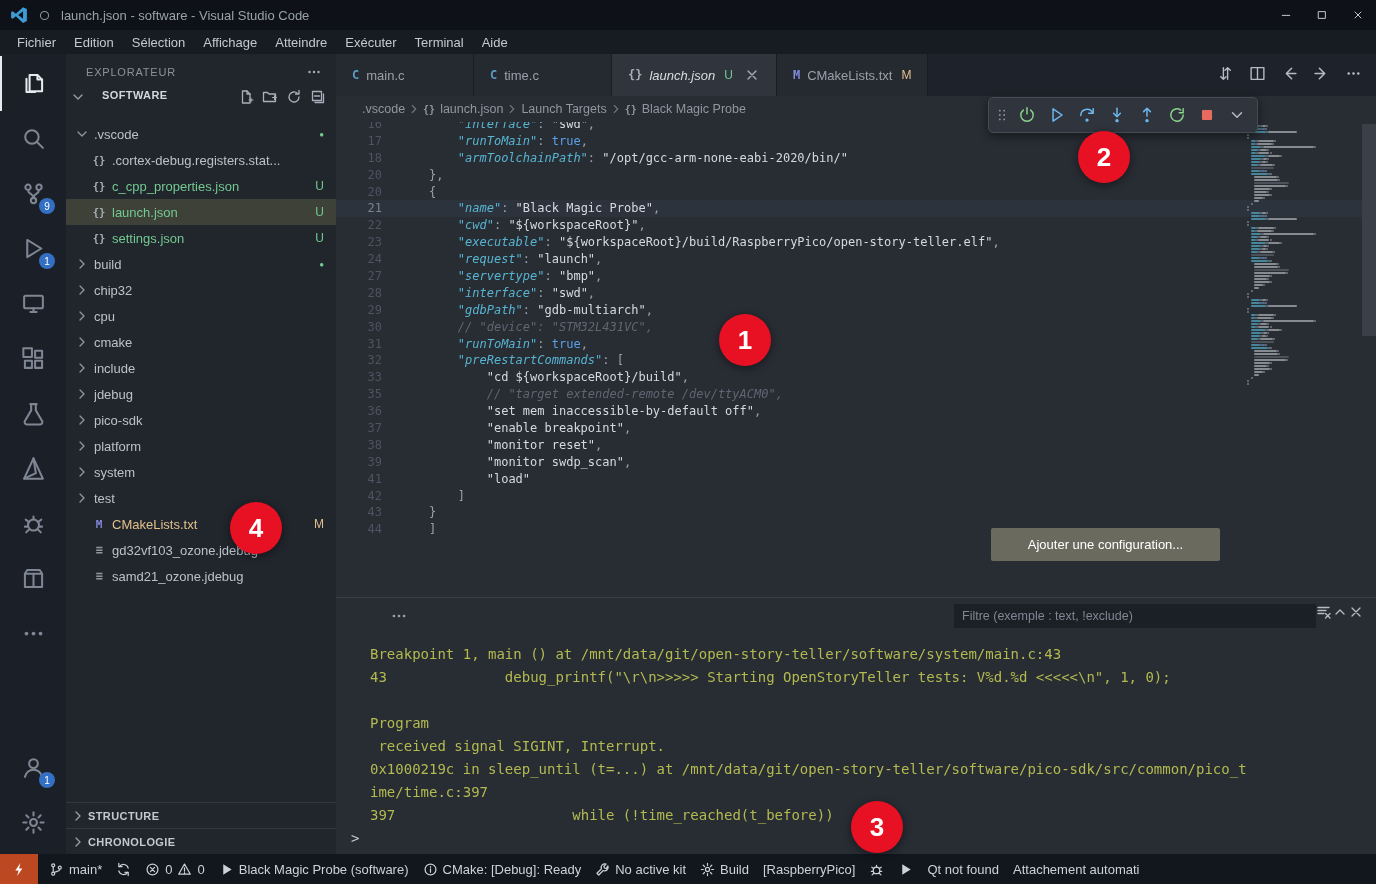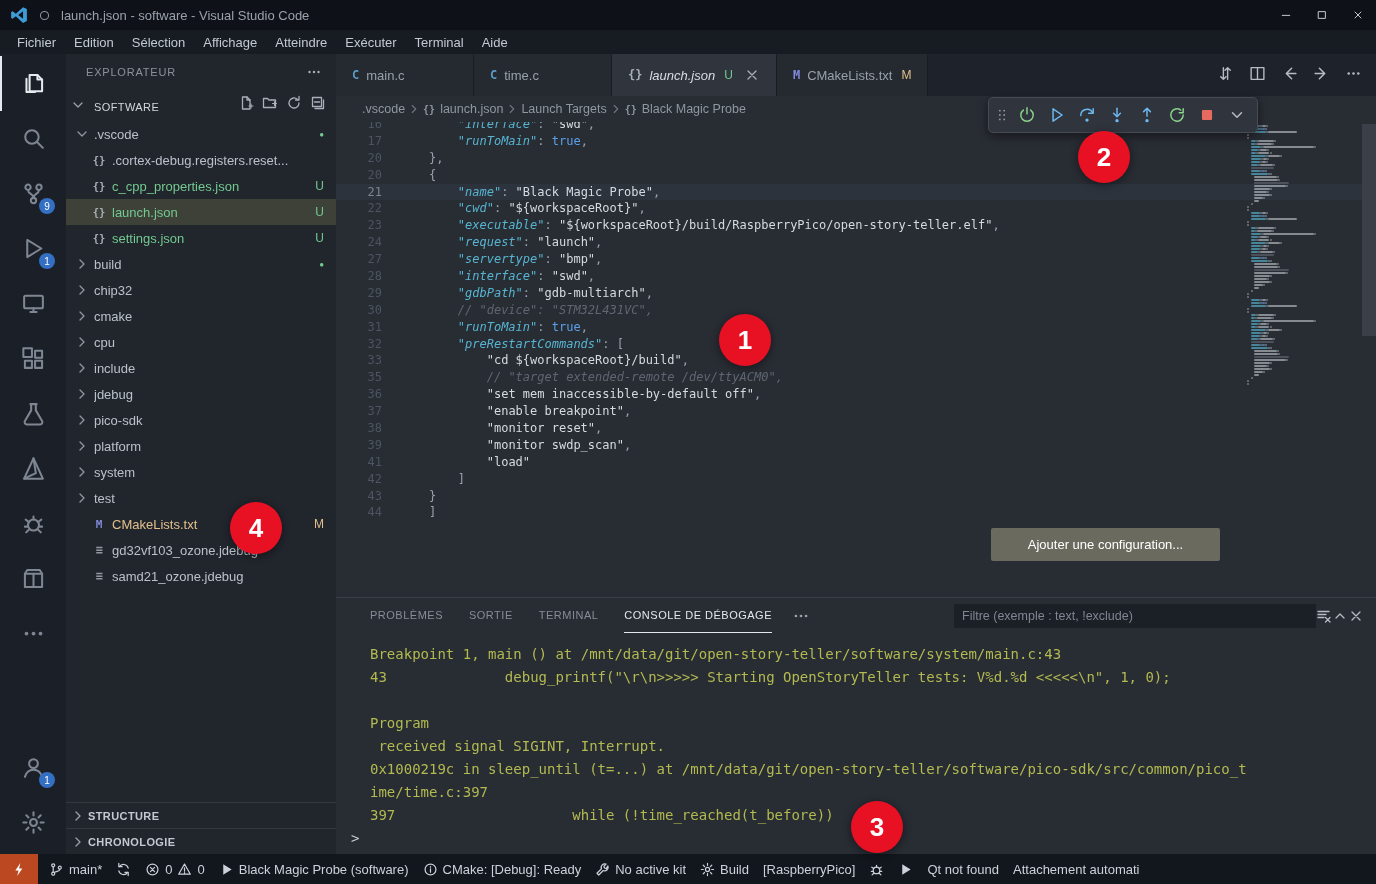--- a/index.html
+++ b/index.html
@@ -27,21 +27,21 @@
 .ab-item{width:66px;height:55px;display:flex;align-items:center;justify-content:center;color:#7f8693;position:relative}
 .ab-item.active{color:#e6e9ed;box-shadow:inset 2px 0 0 #e6e9ed}
 .ab-item .icon{width:25px;height:25px}
 .ab-badge{position:absolute;right:11px;bottom:7px;min-width:16px;height:16px;border-radius:8px;background:#336fc2;color:#fff;font-size:10px;display:flex;align-items:center;justify-content:center;padding:0 3px}
 .ab-bottom{margin-top:auto;padding-bottom:4px}
 
 
 .sidebar{width:270px;background:#21252c;display:flex;flex-direction:column;font-size:13px}
 .sb-header{height:35px;display:flex;align-items:center;padding:0 14px 0 20px;font-size:11px;letter-spacing:.8px;color:#8b929c}
 .sb-header .icon{margin-left:auto;width:16px;height:16px;color:#aab0ba}
-.sb-section{height:24px;display:flex;align-items:flex-end;font-size:11px;font-weight:400;letter-spacing:.4px;color:#d2d7dd;padding:0 10px 0 4px;gap:8px}
+.sb-section{height:24px;display:flex;align-items:flex-start;font-size:11px;font-weight:700;letter-spacing:.4px;color:#d2d7dd;padding:0 10px 0 4px;gap:16px}
 .sb-section .chev{width:16px;height:16px;color:#9aa1ab}
 .sec-actions{margin-left:auto;display:flex;gap:8px}
 .sec-actions .icon{width:16px;height:16px;color:#aab0ba}
 #tree{padding-top:8px}
 .tree-row{height:26px;display:flex;align-items:center;padding:0 12px 0 8px;color:#bac1ca}
 .tree-row.selected{background:#3d4138}
 .tree-chev{width:16px;height:16px;color:#8f97a1}
 .tree-indent{width:16px;flex:none}
 .file-icon{width:18px;flex:none;font-size:10.5px;font-weight:700;text-align:center;font-family:"DejaVu Sans Mono",monospace}
 .fi-json{color:#a8b0ba}
@@ -101,21 +101,21 @@
 .vscroll{position:absolute;right:0;top:2px;width:14px;height:212px;background:rgba(110,118,129,.28)}
 .add-config{position:absolute;left:655px;top:406px;width:229px;height:33px;background:#6b6a5f;color:#fff;border:none;font-size:13px;font-family:"Liberation Sans",sans-serif;border-radius:2px;cursor:pointer}
 
 
 .panel{height:257px;background:#282c33;border-top:1px solid #3a3f47;display:flex;flex-direction:column}
 .panel-header{height:35px;display:flex;align-items:center;padding:0 12px 0 34px;flex:none}
 #panel-tabs{display:flex;gap:26px;height:100%;align-items:center}
 .panel-tab{font-size:11px;letter-spacing:.5px;color:#868d97;height:100%;display:flex;align-items:center;border-bottom:1px solid transparent;cursor:default}
 .panel-tab.active{color:#e4e7ec;border-bottom-color:#e4e7ec}
 .panel-more{width:18px;height:18px;color:#9aa1ab;margin-left:20px}
-.panel-right{margin-left:auto;display:flex;align-items:center;gap:0}
+.panel-right{margin-left:auto;display:flex;gap:0}
 #filter{width:362px;height:24px;background:#1b1f26;border:none;color:#c5cbd2;font-size:12.5px;padding:0 8px;font-family:"Liberation Sans",sans-serif;outline:none}
 #filter::placeholder{color:#7f8792}
 .panel-right .icon{width:16px;height:16px;color:#b6bcc4}
 #console{flex:1;padding:10px 0 0 34px;font-family:"DejaVu Sans Mono",monospace;font-size:14px;line-height:23px;color:#b3ba50;overflow:hidden;white-space:pre}
 .console-line{white-space:pre}
 .prompt-row{height:24px;padding-left:15px;font-family:"DejaVu Sans Mono",monospace;font-size:14px;color:#c8cdd3;flex:none}
 
 
 .statusbar{height:30px;background:#12161d;display:flex;align-items:center;font-size:13px;color:#ccd2d9;overflow:hidden}
 .sb-item{display:flex;align-items:center;gap:5px;padding:0 7px;height:100%;white-space:nowrap;cursor:default}
@@ -360,21 +360,21 @@
               <svg viewBox="0 0 16 16">
                 <path d="M4 6l4 4 4-4"></path>
               </svg>
             </span>
             <span class="tree-label">.vscode</span>
             <span class="git-dot">●</span>
           </div>
           <div class="tree-row">
             <span class="tree-indent"></span>
             <span class="file-icon fi-json">{}</span>
-            <span class="tree-label">.cortex-debug.registers.reset...</span>
+            <span class="tree-label">.cortex-debug.registers.stat...</span>
           </div>
           <div class="tree-row">
             <span class="tree-indent"></span>
             <span class="file-icon fi-json">{}</span>
             <span class="tree-label clr-untracked">c_cpp_properties.json</span>
             <span class="git-badge clr-untracked">U</span>
           </div>
           <div class="tree-row selected">
             <span class="tree-indent"></span>
             <span class="file-icon fi-json">{}</span>
@@ -403,29 +403,29 @@
               </svg>
             </span>
             <span class="tree-label">chip32</span>
           </div>
           <div class="tree-row">
             <span class="icon tree-chev">
               <svg viewBox="0 0 16 16">
                 <path d="M6 4l4 4-4 4"></path>
               </svg>
             </span>
+            <span class="tree-label">cpu</span>
+          </div>
+          <div class="tree-row">
+            <span class="icon tree-chev">
+              <svg viewBox="0 0 16 16">
+                <path d="M6 4l4 4-4 4"></path>
+              </svg>
+            </span>
             <span class="tree-label">cmake</span>
-          </div>
-          <div class="tree-row">
-            <span class="icon tree-chev">
-              <svg viewBox="0 0 16 16">
-                <path d="M6 4l4 4-4 4"></path>
-              </svg>
-            </span>
-            <span class="tree-label">cpu</span>
           </div>
           <div class="tree-row">
             <span class="icon tree-chev">
               <svg viewBox="0 0 16 16">
                 <path d="M6 4l4 4-4 4"></path>
               </svg>
             </span>
             <span class="tree-label">include</span>
           </div>
           <div class="tree-row">
@@ -589,20 +589,21 @@
           </span>
           <span class="bc-item">
             <span class="bc-icon">{}</span>
             <span>Black Magic Probe</span>
           </span>
         </div>
       <div class="editor">
         <div id="code">
             <div class="code-line"><span class="ln">16</span><span class="lc"><span class="tk-w">        </span><span class="tk-k">"interface"</span><span class="tk-p">: </span><span class="tk-s">"swd"</span><span class="tk-p">,</span></span></div>
             <div class="code-line"><span class="ln">17</span><span class="lc"><span class="tk-w">        </span><span class="tk-k">"runToMain"</span><span class="tk-p">: </span><span class="tk-b">true</span><span class="tk-p">,</span></span></div>
+            <div class="code-line"><span class="ln">18</span><span class="lc"><span class="tk-w">        </span><span class="tk-k">"armToolchainPath"</span><span class="tk-p">: </span><span class="tk-s">"/opt/gcc-arm-none-eabi-2020/bin/"</span></span></div>
             <div class="code-line"><span class="ln">20</span><span class="lc"><span class="tk-w">    </span><span class="tk-p">},</span></span></div>
             <div class="code-line"><span class="ln">20</span><span class="lc"><span class="tk-w">    </span><span class="tk-p">{</span></span></div>
             <div class="code-line active"><span class="ln">21</span><span class="lc"><span class="tk-w">        </span><span class="tk-k">"name"</span><span class="tk-p">: </span><span class="tk-s">"Black Magic Probe"</span><span class="tk-p">,</span></span></div>
             <div class="code-line"><span class="ln">22</span><span class="lc"><span class="tk-w">        </span><span class="tk-k">"cwd"</span><span class="tk-p">: </span><span class="tk-s">"${workspaceRoot}"</span><span class="tk-p">,</span></span></div>
             <div class="code-line"><span class="ln">23</span><span class="lc"><span class="tk-w">        </span><span class="tk-k">"executable"</span><span class="tk-p">: </span><span class="tk-s">"${workspaceRoot}/build/RaspberryPico/open-story-teller.elf"</span><span class="tk-p">,</span></span></div>
             <div class="code-line"><span class="ln">24</span><span class="lc"><span class="tk-w">        </span><span class="tk-k">"request"</span><span class="tk-p">: </span><span class="tk-s">"launch"</span><span class="tk-p">,</span></span></div>
             <div class="code-line"><span class="ln">27</span><span class="lc"><span class="tk-w">        </span><span class="tk-k">"servertype"</span><span class="tk-p">: </span><span class="tk-s">"bmp"</span><span class="tk-p">,</span></span></div>
             <div class="code-line"><span class="ln">28</span><span class="lc"><span class="tk-w">        </span><span class="tk-k">"interface"</span><span class="tk-p">: </span><span class="tk-s">"swd"</span><span class="tk-p">,</span></span></div>
             <div class="code-line"><span class="ln">29</span><span class="lc"><span class="tk-w">        </span><span class="tk-k">"gdbPath"</span><span class="tk-p">: </span><span class="tk-s">"gdb-multiarch"</span><span class="tk-p">,</span></span></div>
             <div class="code-line"><span class="ln">30</span><span class="lc"><span class="tk-w">        </span><span class="tk-c">// "device": "STM32L431VC",</span></span></div>
@@ -1021,26 +1022,20 @@
             </div>
             <div class="mm-line">
               <span class="mm-seg tk-p" style="left: 7.4px; width: 2px;"></span>
             </div>
           </div>
         <div class="vscroll"></div>
         <button class="add-config">Ajouter une configuration...</button>
       </div>
       <div class="panel">
         <div class="panel-header">
-          <div id="panel-tabs">
-              <div class="panel-tab">PROBLÈMES</div>
-              <div class="panel-tab">SORTIE</div>
-              <div class="panel-tab">TERMINAL</div>
-              <div class="panel-tab active">CONSOLE DE DÉBOGAGE</div>
-            </div>
           <span class="icon panel-more">
               <svg viewBox="0 0 16 16">
                 <circle cx="3.5" cy="8" r="1.2" fill="currentColor" stroke="none"></circle>
                 <circle cx="8" cy="8" r="1.2" fill="currentColor" stroke="none"></circle>
                 <circle cx="12.5" cy="8" r="1.2" fill="currentColor" stroke="none"></circle>
               </svg>
             </span>
           <div class="panel-right">
             <input id="filter" placeholder="Filtre (exemple : text, !exclude)" style="">
             <span class="icon">

